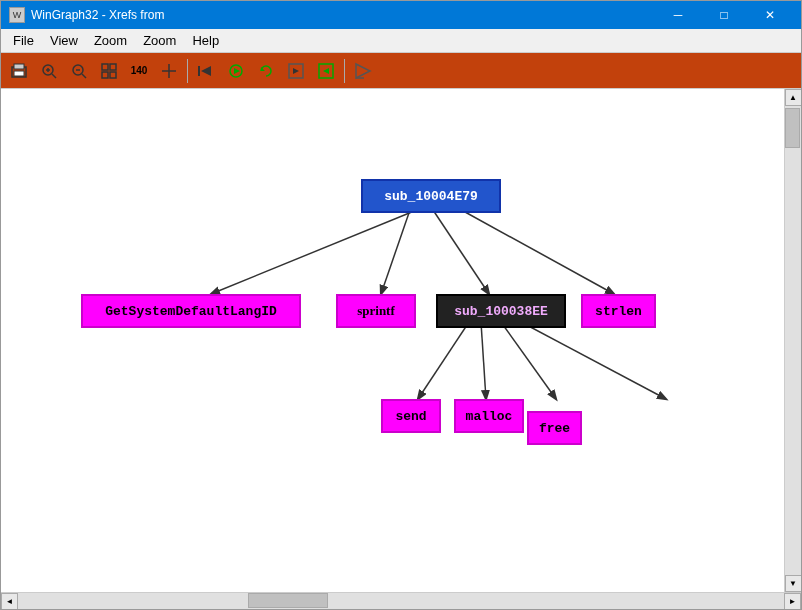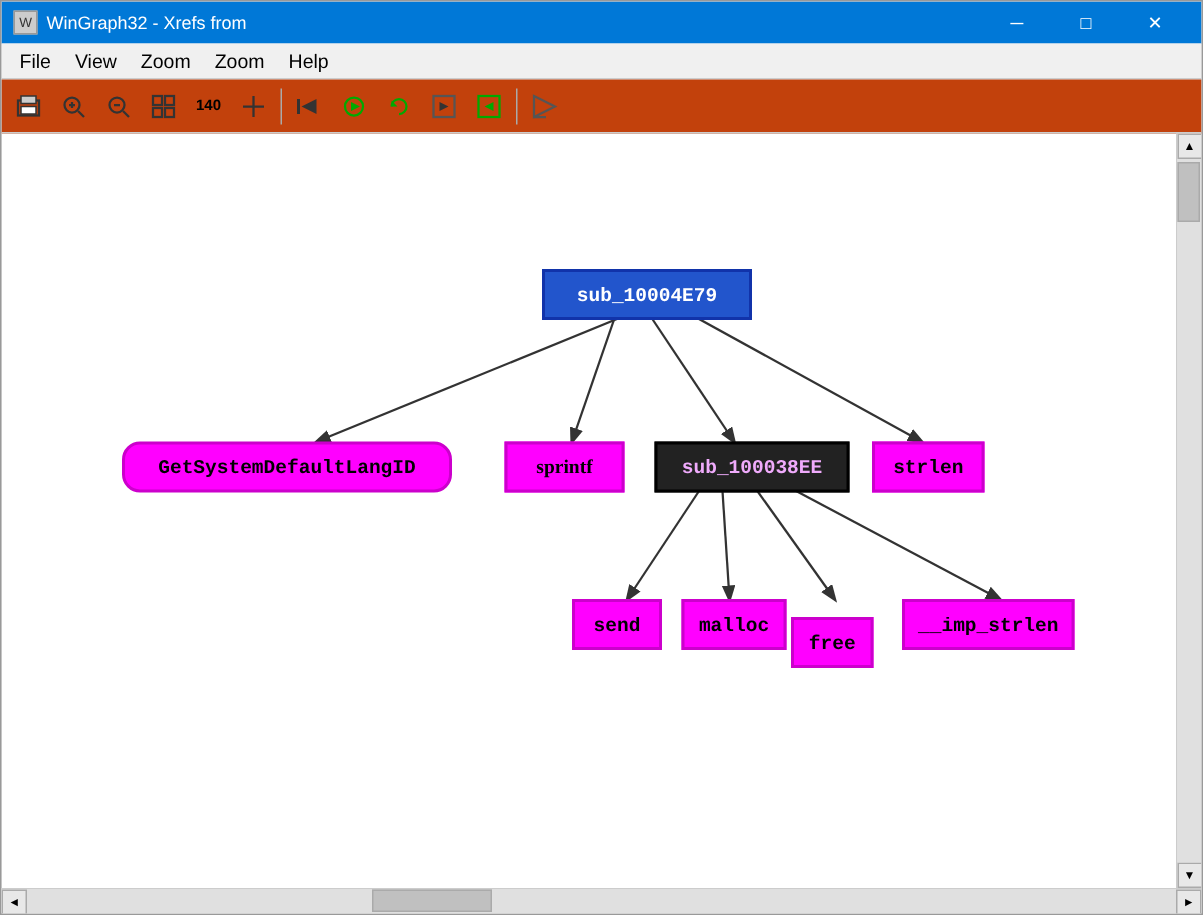--- a/index.html
+++ b/index.html
@@ -347,21 +347,21 @@
 
           <line x1="500" y1="233" x2="555" y2="310" stroke="#333" stroke-width="1.5" marker-end="url(#arrow)"></line>
 
           <line x1="520" y1="233" x2="665" y2="310" stroke="#333" stroke-width="1.5" marker-end="url(#arrow)"></line>
         </svg>
 
         <div class="node node-blue" style="left:360px; top:90px; width:140px; height:34px;">
           <span>sub_10004E79</span>
         </div>
 
-        <div class="node node-magenta" style="left:80px; top:205px; width:220px; height:34px;border-radius:12px;">
+        <div class="node node-magenta" style="left:80px; top:205px; width:220px; height:34px;">
           <span>GetSystemDefaultLangID</span>
         </div>
 
         <div class="node node-magenta" style="left:335px; top:205px; width:80px; height:34px;font-family:Liberation Serif, serif;">
           <span>sprintf</span>
         </div>
 
         <div class="node node-black" style="left:435px; top:205px; width:130px; height:34px;">
           <span>sub_100038EE</span>
         </div>
@@ -375,23 +375,20 @@
         </div>
 
         <div class="node node-magenta" style="left:453px; top:310px; width:70px; height:34px;">
           <span>malloc</span>
         </div>
 
         <div class="node node-magenta" style="left:526px; top:322px; width:55px; height:34px;">
           <span>free</span>
         </div>
 
-        <div class="node node-magenta" style="left:600px; top:310px; width:115px; height:34px;">
-          <span>__imp_strlen</span>
-        </div>
 
       </div>
     </div>
 
     <div class="right-scrollbar">
       <div class="scroll-btn">▲</div>
       <div class="scroll-track">
         <div class="scroll-thumb-v"></div>
       </div>
       <div class="scroll-btn">▼</div>

